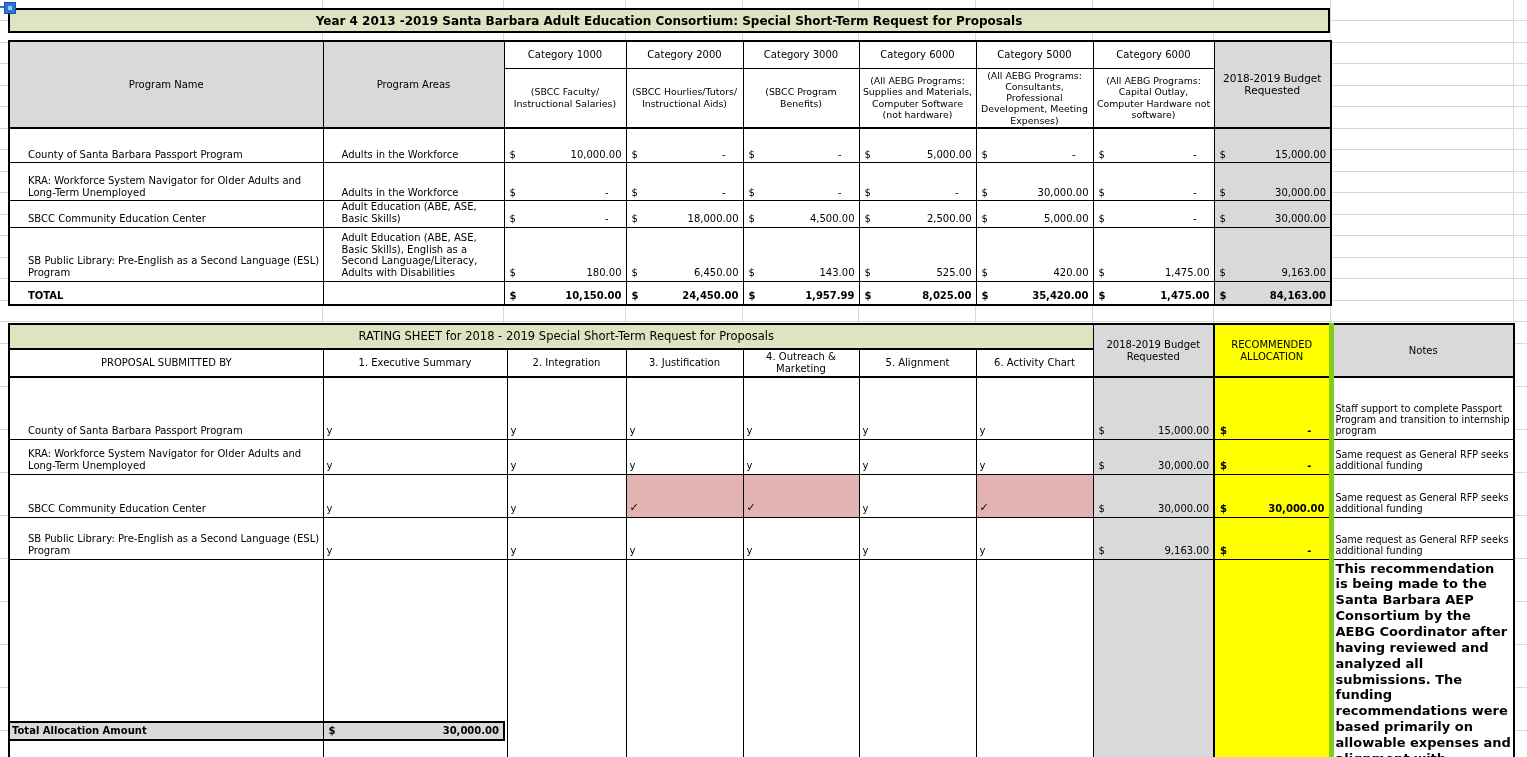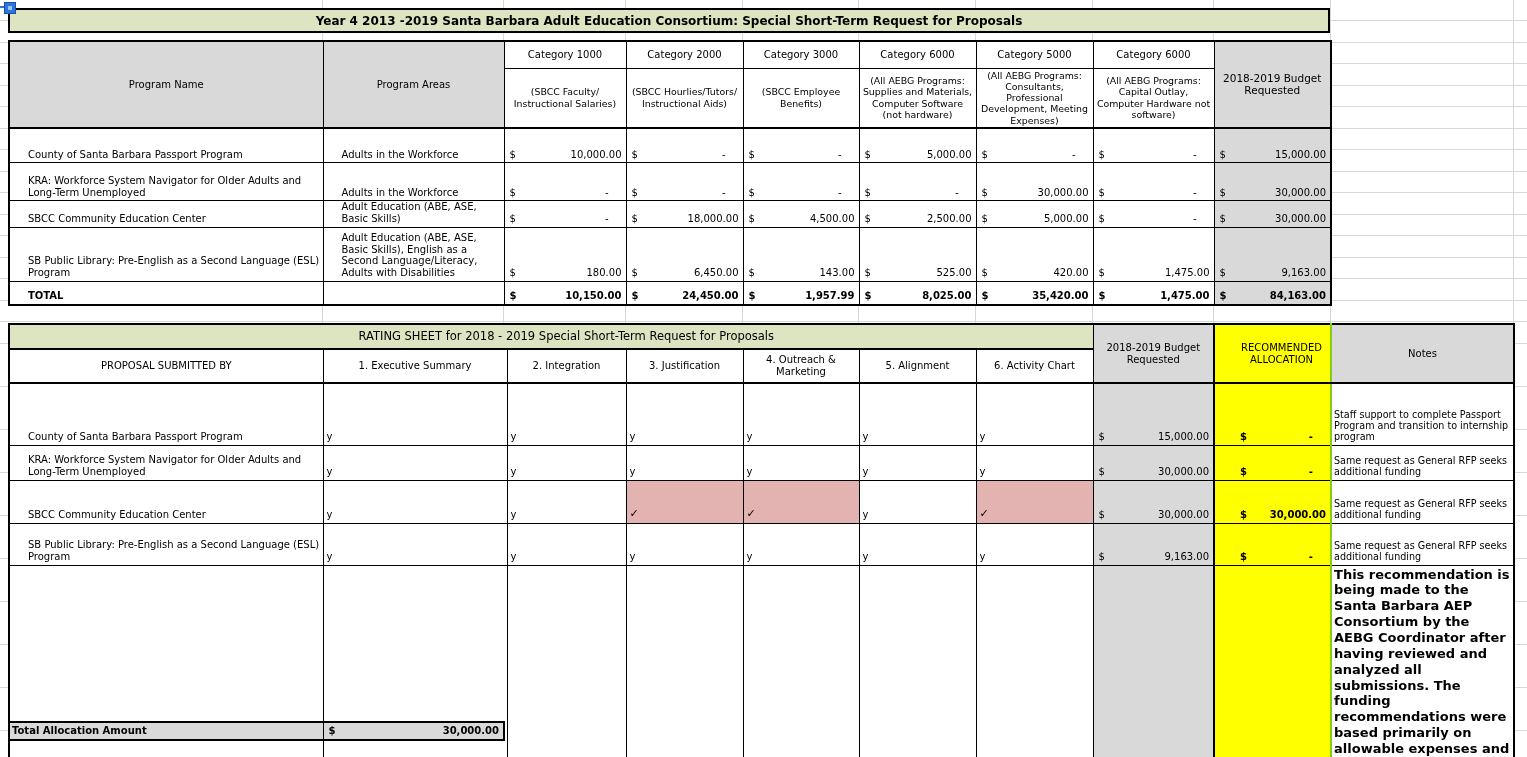--- a/index.html
+++ b/index.html
@@ -31,21 +31,21 @@
   .prog{text-align:left;padding-left:18px;}
   .money{padding:0;}
   .money .mwrap{display:flex;justify-content:space-between;align-items:flex-end;padding:0 4px 2px 5px;}
   .money .dash{padding-right:13px;}
   .gray{background:var(--gray);}
   .yellow{background:var(--yellow);}
   .pink{background:var(--pink);}
   .bold{font-weight:bold;}
   .mark{text-align:left;padding-left:3px;}
   .check{font-weight:bold;font-size:11px;}
-  .alloc-edge{border-left:2px solid #000;border-right:2px solid #84cc16;padding-left:20px;}
+  .alloc-edge{border-left:2px solid #000;border-right:5px solid #84cc16;}
   .t2-title{background:var(--green);font-size:11.5px;border-bottom:2px solid #000;padding-left:32px;}
   .note-cell{font-size:9.6px;line-height:1.18;}
   .total-note{font-size:13px;font-weight:bold;line-height:1.22;vertical-align:bottom;padding:1px 2px;}
   .compact-total{text-align:right;padding-right:3px;}
   #t3{border:2px solid #000;}
   #t3 td{background:var(--gray);font-weight:bold;}
 </style>
 </head>
 <body>
 
@@ -88,21 +88,21 @@
         <th class="cat">Category 2000</th>
         <th class="cat">Category 3000</th>
         <th class="cat">Category 6000</th>
         <th class="cat">Category 5000</th>
         <th class="cat">Category 6000</th>
         <th class="hdr-gray hdr-bottom" rowspan="2" style="font-size:10.5px;">2018-2019 Budget Requested</th>
       </tr>
       <tr style="height:58px;">
         <th class="catdesc">(SBCC Faculty/ Instructional Salaries)</th>
         <th class="catdesc">(SBCC Hourlies/Tutors/ Instructional Aids)</th>
-        <th class="catdesc">(SBCC Employee Benefits)</th>
+        <th class="catdesc">(SBCC Program Benefits)</th>
         <th class="catdesc">(All AEBG Programs: Supplies and Materials, Computer Software (not hardware)</th>
         <th class="catdesc">(All AEBG Programs: Consultants, Professional Development, Meeting Expenses)</th>
         <th class="catdesc">(All AEBG Programs: Capital Outlay, Computer Hardware not software)</th>
       </tr>
     </thead>
   <tbody id="t1-body">
       <tr style="height:35px;">
     <td class="prog">County of Santa Barbara Passport Program</td>
     <td class="prog">Adults in the Workforce</td>
         <td class="money ">
@@ -348,21 +348,21 @@
       <col style="width:117px">
       <col style="width:183px">
     </colgroup>
   <thead id="t2-head">
       <tr style="height:25px;">
   <th class="t2-title" colspan="7">RATING SHEET for 2018 - 2019 Special Short-Term Request for Proposals</th>
   <th class="hdr-gray hdr-bottom" rowspan="2">2018-2019 Budget Requested</th>
   <th class="yellow hdr-bottom alloc-edge" rowspan="2">RECOMMENDED ALLOCATION</th>
   <th class="hdr-gray hdr-bottom" rowspan="2">Notes</th>
       </tr>
-      <tr style="height:34px;">
+      <tr style="height:28px;">
   <th class="hdr-bottom">PROPOSAL SUBMITTED BY</th>
         <th class="hdr-bottom">1. Executive Summary</th>
         <th class="hdr-bottom">2. Integration</th>
         <th class="hdr-bottom">3. Justification</th>
         <th class="hdr-bottom">4. Outreach &amp; Marketing</th>
         <th class="hdr-bottom">5. Alignment</th>
         <th class="hdr-bottom">6. Activity Chart</th>
       </tr>
     </thead>
   <tbody id="t2-body">

